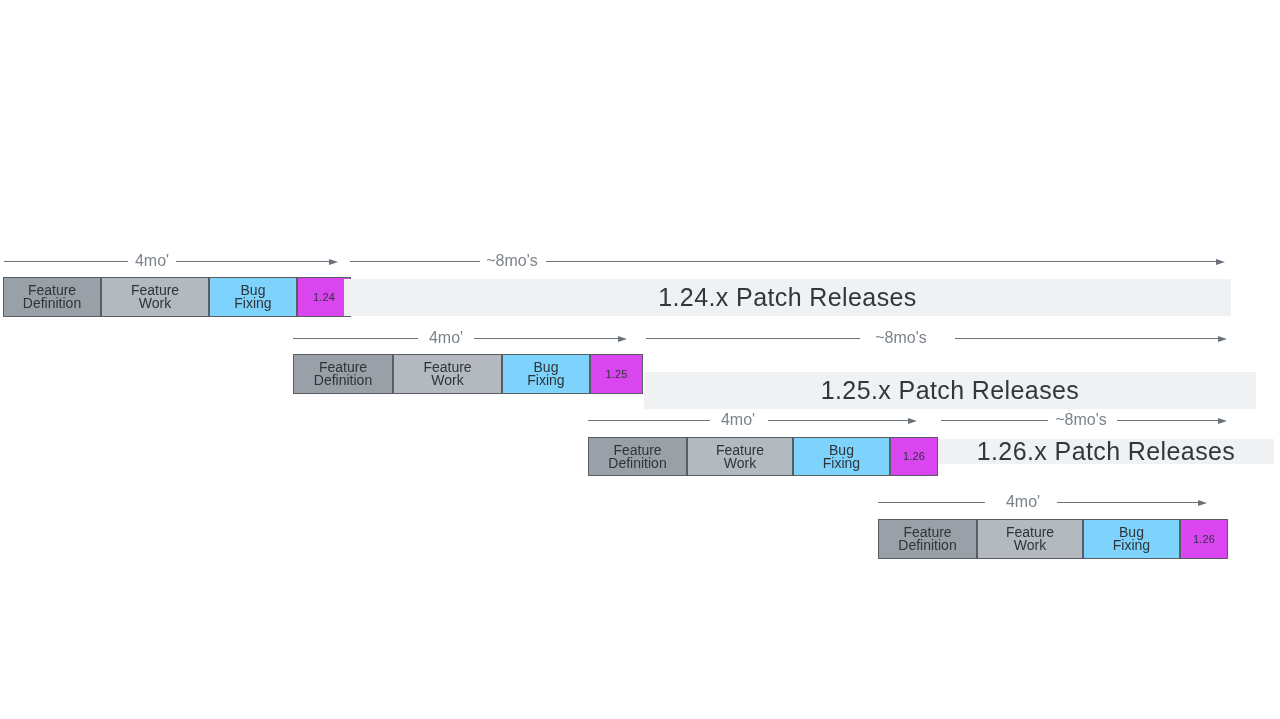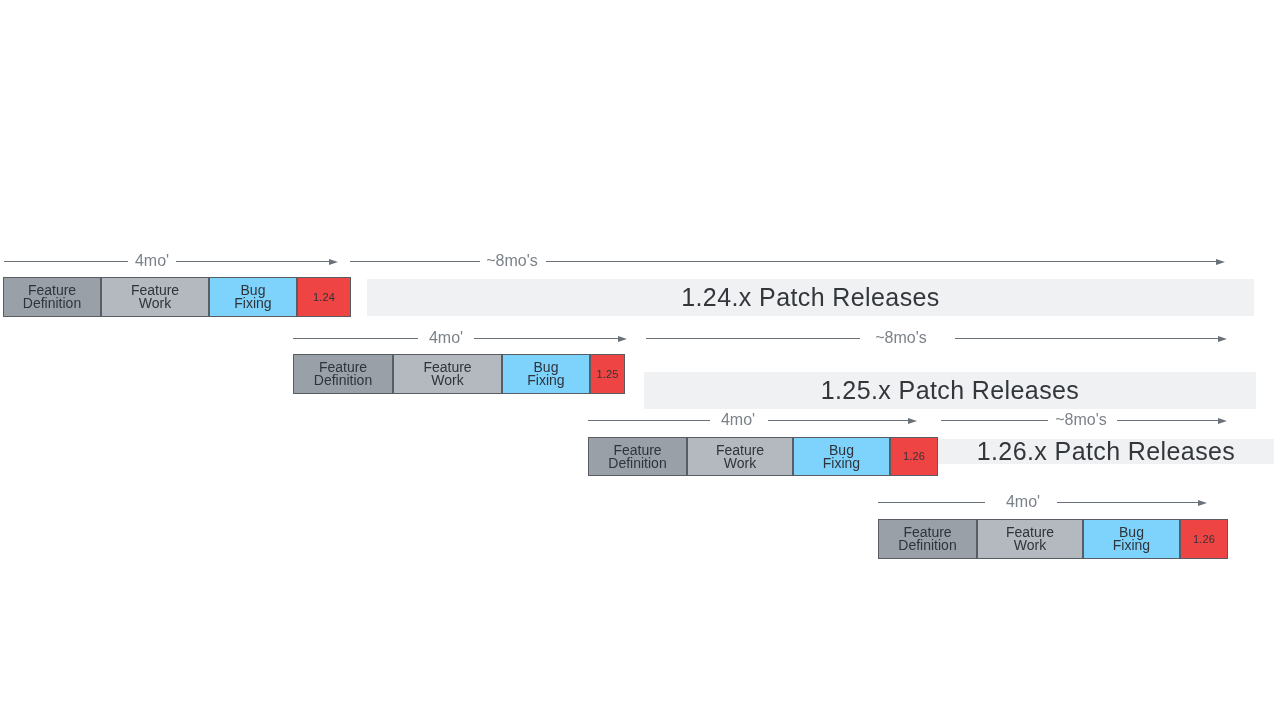--- a/index.html
+++ b/index.html
@@ -14,21 +14,21 @@
   .pbox{
     position:absolute;box-sizing:border-box;
     border:1.5px solid #585d64;
     display:flex;align-items:center;justify-content:center;
     text-align:center;white-space:pre-line;
     font-size:14px;line-height:13px;color:#2f343a;
   }
   .fd{background:#9aa0a8;}
   .fw{background:#b4b9c0;}
   .bf{background:#7dd3fc;}
-  .ver{background:#ef4444;font-size:11px;letter-spacing:.2px;}
+  .ver{background:#d946ef;font-size:11px;letter-spacing:.2px;}
 
   
   .patchbar{
     position:absolute;background:#eff1f3;
     display:flex;align-items:center;justify-content:center;
   }
   .patchlabel{
     font-size:25px;color:#33373c;white-space:nowrap;letter-spacing:.4px;
   }
 
@@ -63,21 +63,21 @@
       <i class="seg" style="left:196px;right:8px"></i>
       <i class="ahead"></i>
     </div>
     <div class="pbox fd" style="left:3px;top:277px;width:98px;height:40px">Feature
 Definition</div>
     <div class="pbox fw" style="left:101px;top:277px;width:108px;height:40px">Feature
 Work</div>
     <div class="pbox bf" style="left:209px;top:277px;width:88px;height:40px">Bug
 Fixing</div>
     <div class="pbox ver" style="left:297px;top:277px;width:54px;height:40px">1.24</div>
-    <div class="patchbar" style="left:367px;top:279px;width:887px;height:37px">
+    <div class="patchbar" style="left:344px;top:279px;width:887px;height:37px">
       <span class="patchlabel">1.24.x Patch Releases</span>
     </div>
   </div>
 
   <div>
     <div class="arrow" style="left:293px;top:338px;width:334px">
       <i class="seg" style="left:0;width:125px"></i>
       <span class="alabel" style="left:153px">4mo'</span>
       <i class="seg" style="left:181px;right:8px"></i>
       <i class="ahead"></i>
@@ -87,21 +87,21 @@
       <span class="alabel" style="left:255px">~8mo's</span>
       <i class="seg" style="left:309px;right:8px"></i>
       <i class="ahead"></i>
     </div>
     <div class="pbox fd" style="left:293px;top:354px;width:100px;height:40px">Feature
 Definition</div>
     <div class="pbox fw" style="left:393px;top:354px;width:109px;height:40px">Feature
 Work</div>
     <div class="pbox bf" style="left:502px;top:354px;width:88px;height:40px">Bug
 Fixing</div>
-    <div class="pbox ver" style="left:590px;top:354px;width:35px;height:40px">1.25</div>
+    <div class="pbox ver" style="left:590px;top:354px;width:53px;height:40px">1.25</div>
     <div class="patchbar" style="left:644px;top:372px;width:612px;height:37px">
       <span class="patchlabel">1.25.x Patch Releases</span>
     </div>
   </div>
 
   <div>
     <div class="arrow" style="left:588px;top:420px;width:329px">
       <i class="seg" style="left:0;width:122px"></i>
       <span class="alabel" style="left:150px">4mo'</span>
       <i class="seg" style="left:180px;right:8px"></i>

